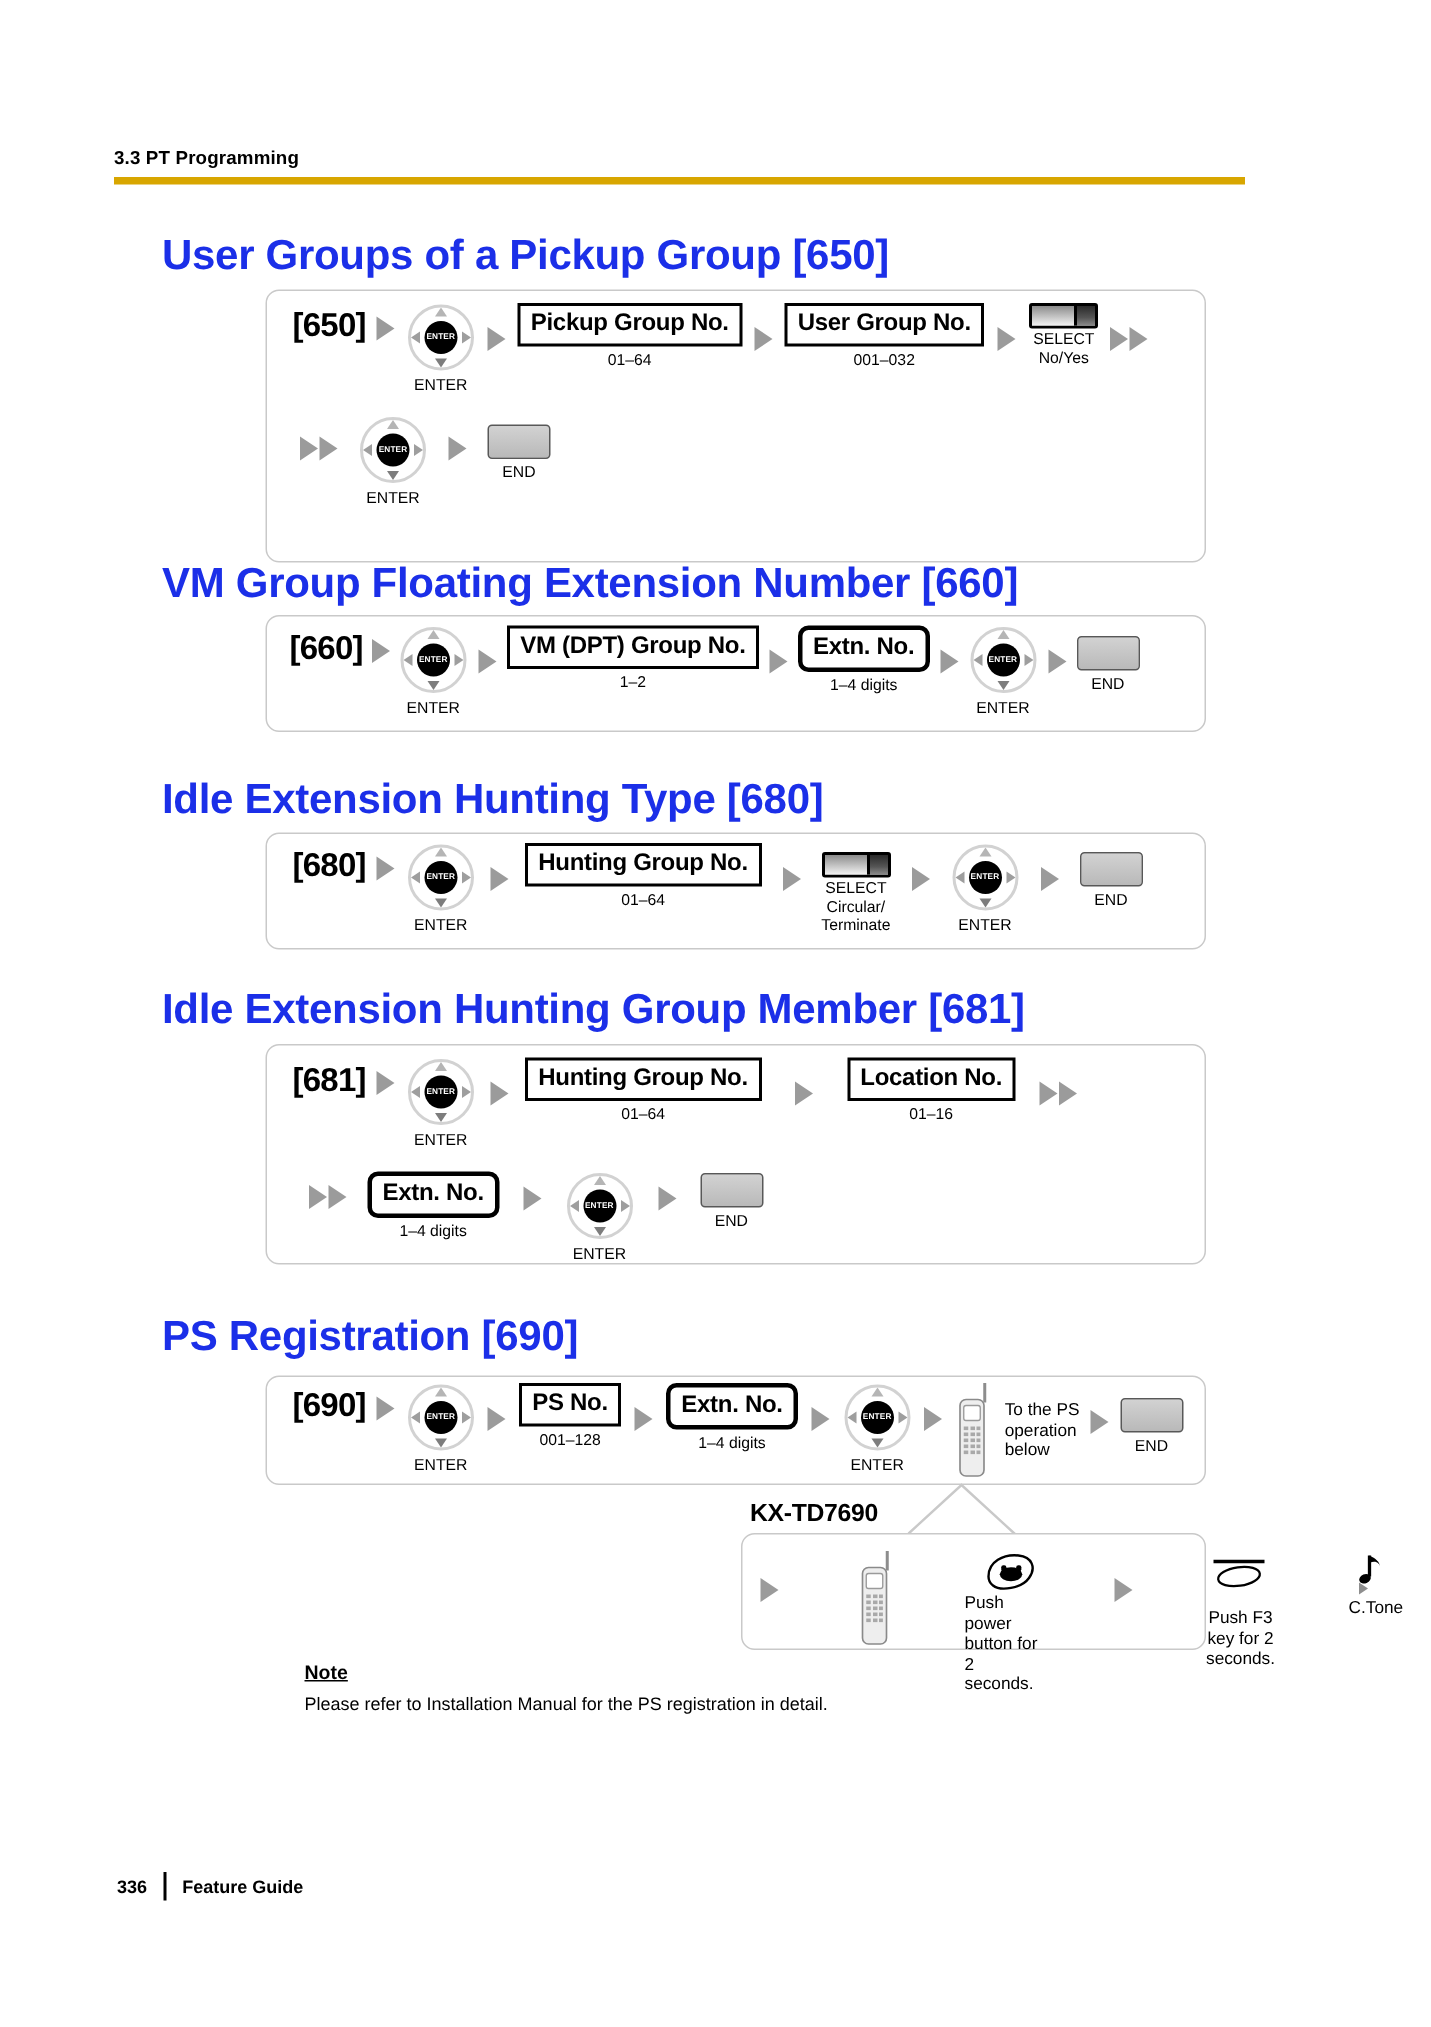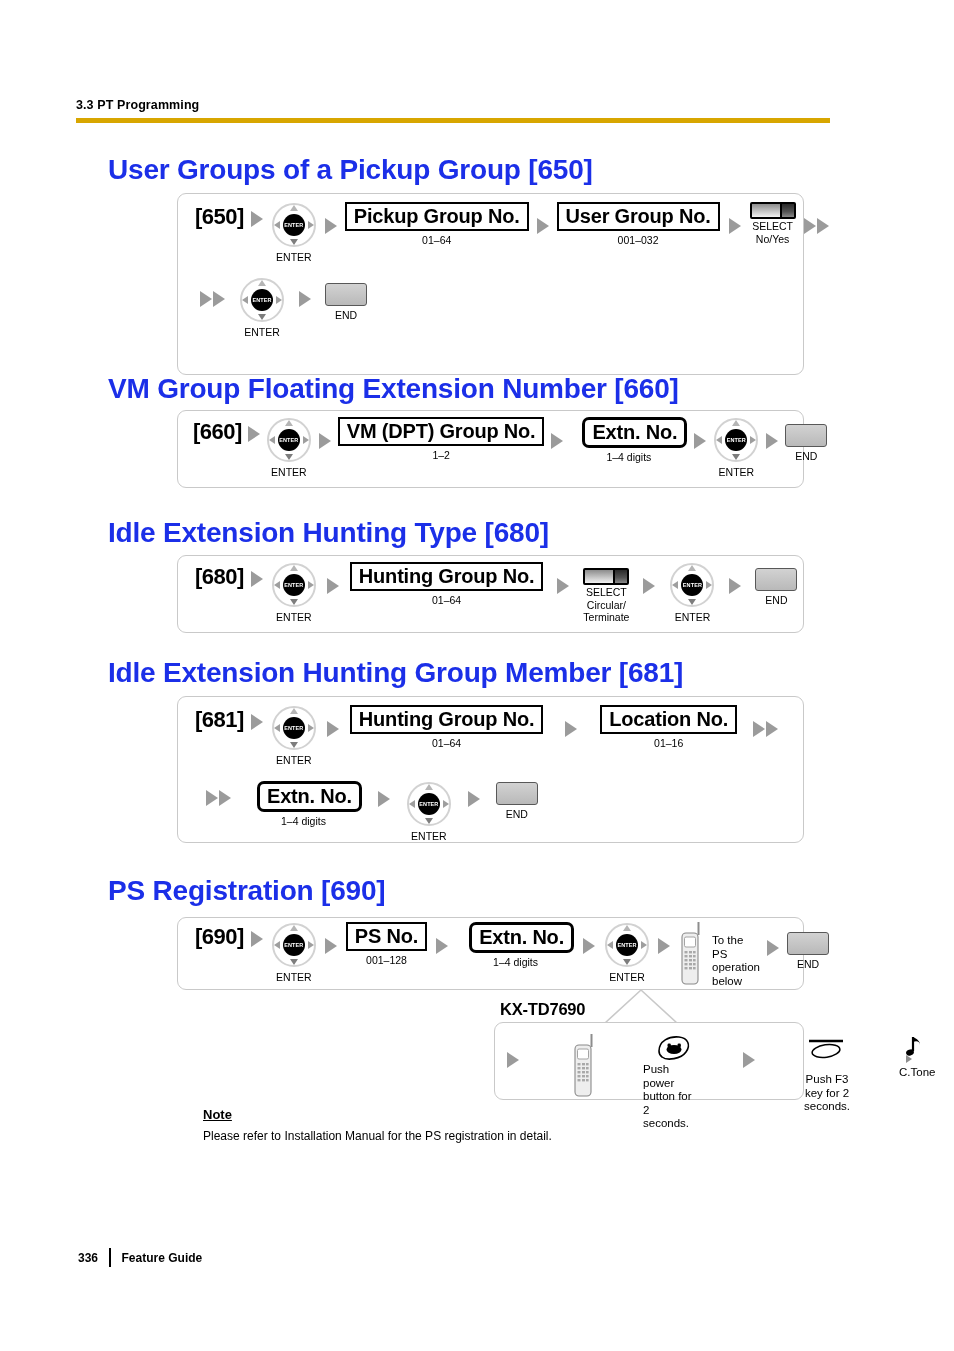--- a/index.html
+++ b/index.html
@@ -96,30 +96,29 @@
     border-left: 12px solid #9b9b9b;
     flex: none;
   }
   .arrow-pair { display: flex; gap: 1px; }
 
   
   .param-box {
     border: 2px solid #000;
     background: #fff;
     padding: 2px 7px 3px 7px;
-    font-size: 20px;
+    font-size: 16px;
     font-weight: bold;
     line-height: 20px;
     white-space: nowrap;
     letter-spacing: -0.2px;
   }
   .param-box.rounded {
     border-radius: 7px;
     border-width: 3px;
-    margin-left: 12px;
   }
 
   
   .nav-icon {
     position: relative;
     width: 46px;
     height: 46px;
     flex: none;
   }
   .nav-icon .ring {

